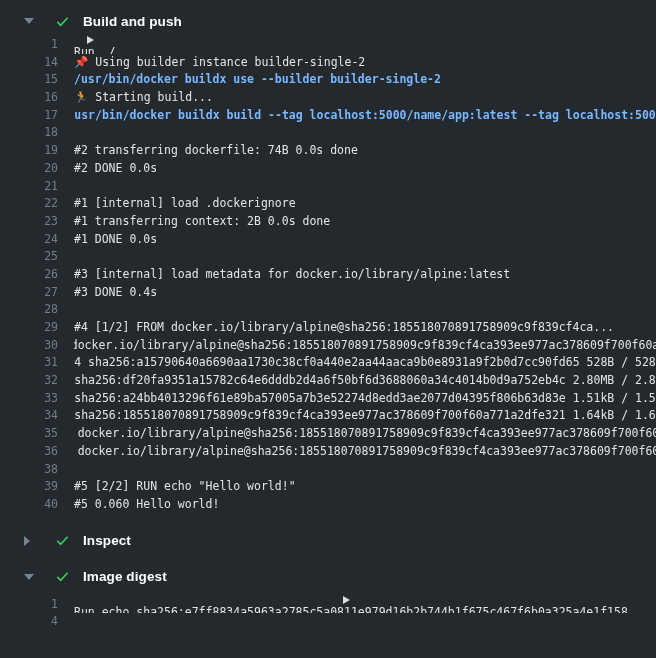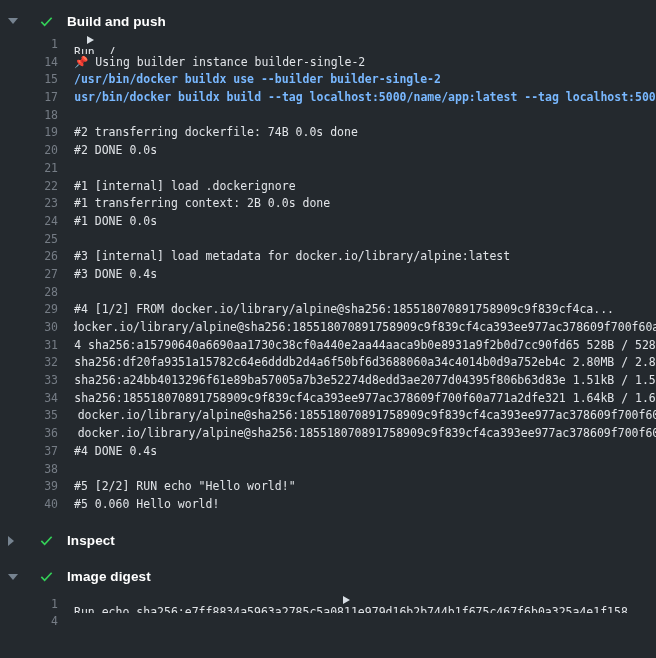--- a/index.html
+++ b/index.html
@@ -8,21 +8,21 @@
     background: #24292e;
     overflow: hidden;
     font-family: "Liberation Sans", sans-serif;
   }
   #log-root { width: 656px; padding-top: 6px; }
 
   .section { width: 100%; }
   .section-header {
     display: flex; align-items: center;
     height: 30px;
-    padding-left: 8px;
+    padding-left: 24px;
     cursor: pointer;
   }
   .toggle-box { width: 14px; display: flex; align-items: center; justify-content: flex-start; }
   .tri-down {
     width: 0; height: 0;
     border-left: 5px solid transparent;
     border-right: 5px solid transparent;
     border-top: 6px solid #768390;
   }
   .tri-right {
@@ -108,20 +108,27 @@
   </div>
 
   <div class="log-row">
     <span class="ln">15</span>
     <span class="lt-wrap">
       
       <span class="lt command">/usr/bin/docker buildx use --builder builder-single-2</span>
     </span>
   </div>
 
+  <div class="log-row">
+    <span class="ln">16</span>
+    <span class="lt-wrap">
+      
+      <span class="lt">🏃 Starting build...</span>
+    </span>
+  </div>
 
   <div class="log-row">
     <span class="ln">17</span>
     <span class="lt-wrap">
       
       <span class="lt command">/usr/bin/docker buildx build --tag localhost:5000/name/app:latest --tag localhost:5000</span>
     </span>
   </div>
 
   <div class="log-row">
@@ -265,27 +272,20 @@
   </div>
 
   <div class="log-row">
     <span class="ln">36</span>
     <span class="lt-wrap">
       
       <span class="lt">#4 unpacking docker.io/library/alpine@sha256:185518070891758909c9f839cf4ca393ee977ac378609f700f60a771a2dfe321</span>
     </span>
   </div>
 
-  <div class="log-row">
-    <span class="ln">37</span>
-    <span class="lt-wrap">
-      
-      <span class="lt">#4 DONE 0.4s</span>
-    </span>
-  </div>
 
   <div class="log-row">
     <span class="ln">38</span>
     <span class="lt-wrap">
       
       <span class="lt"></span>
     </span>
   </div>
 
   <div class="log-row">

